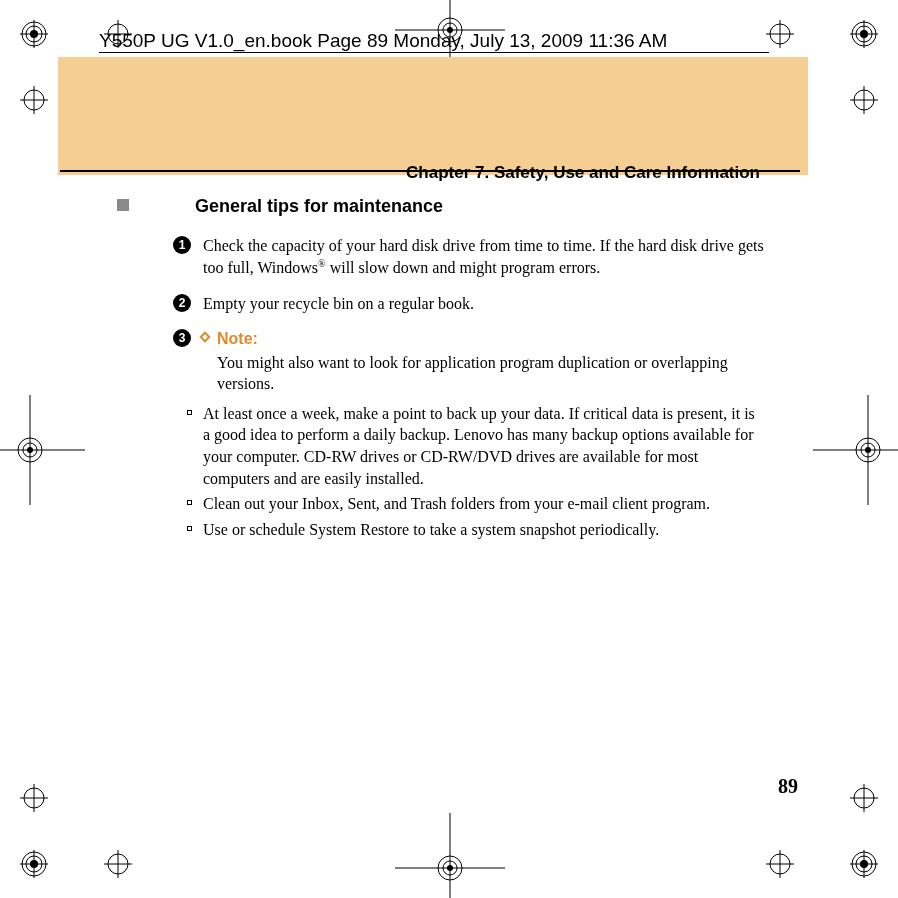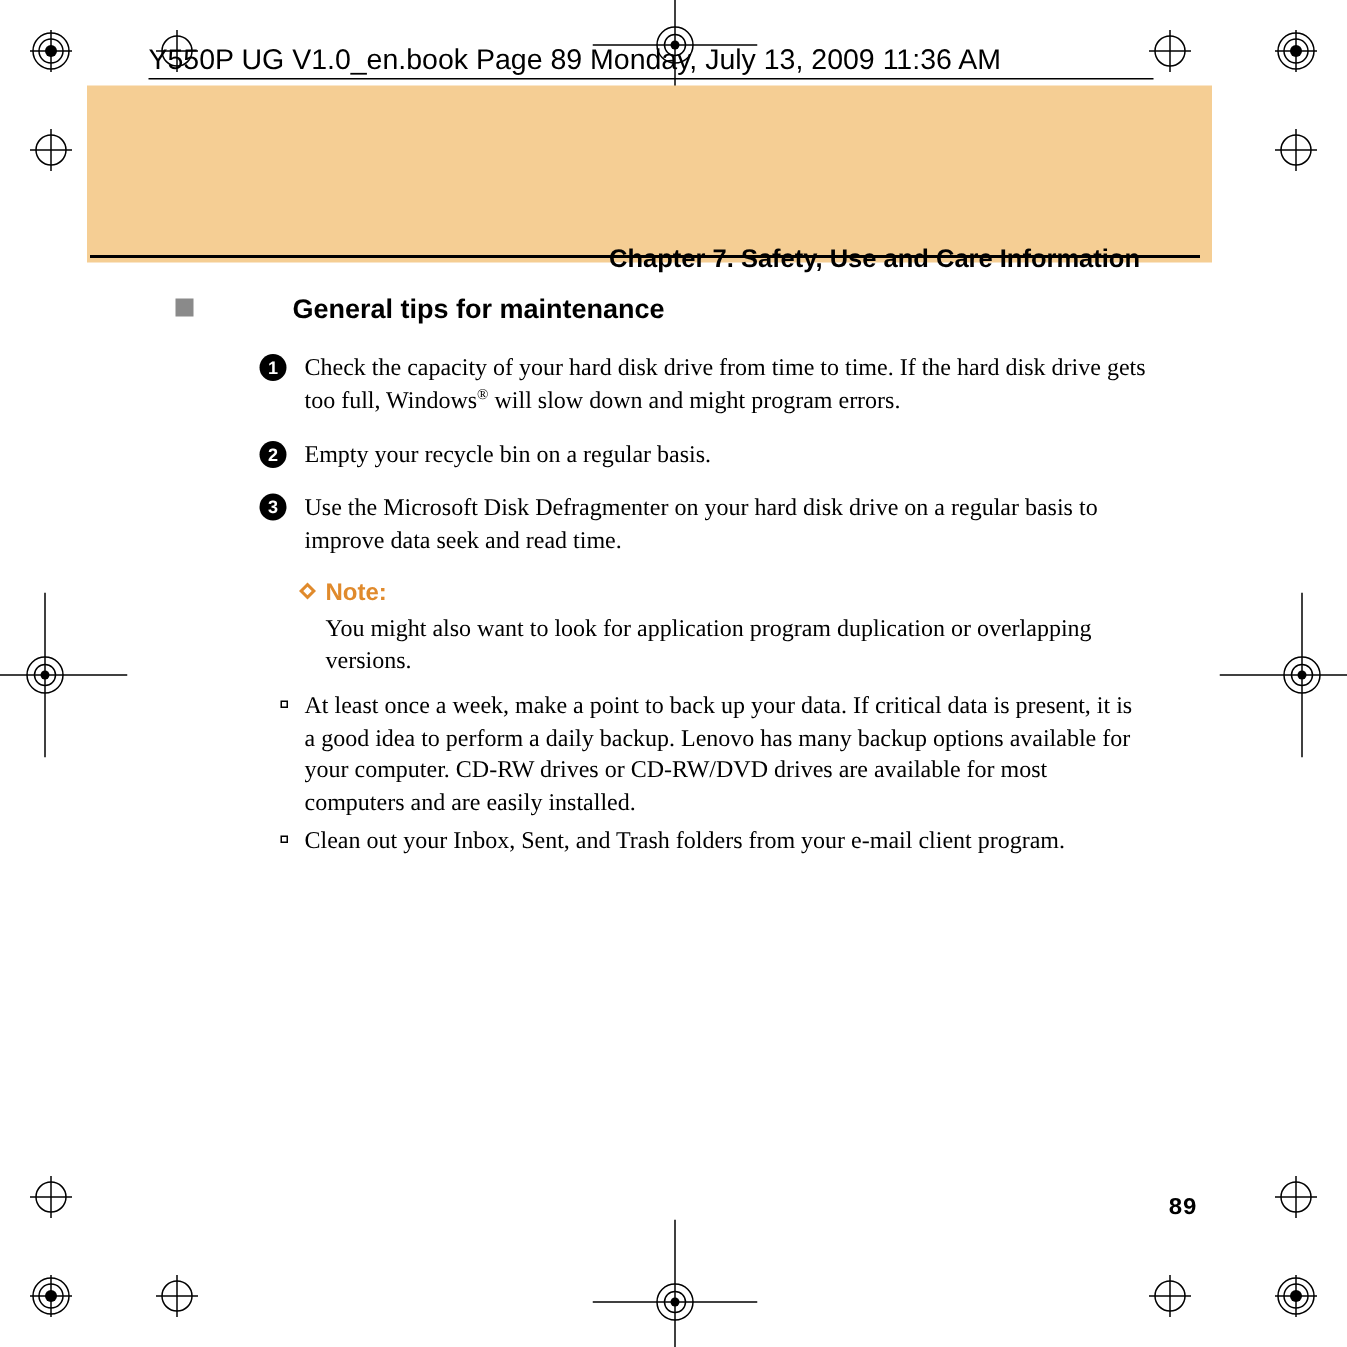--- a/index.html
+++ b/index.html
@@ -162,25 +162,25 @@
     position: absolute;
     left: -18px;
     top: 3px;
     width: 12px;
     height: 12px;
   }
   .note-diamond svg { width:12px; height:12px; display:block; }
 
   .page-num {
     position: absolute;
-    bottom: 84px;
+    bottom: 100px;
     right: 100px;
-    font-family: Liberation Mono, monospace;
-    font-weight: bold;
-    font-size: 16px;
+    font-family: Liberation Serif, serif;
+    font-weight: bold;
+    font-size: 20px;
   }
 
   
   .side-circ {
     position: absolute;
     width: 28px;
     height: 28px;
   }
   .side-circ svg { width:28px; height:28px; display:block;}
   .sc-tl { top: 86px; left: 20px; }
@@ -343,26 +343,25 @@
     <span class="txt">General tips for maintenance</span>
   </div>
 
   <div class="num-item">
     <span class="num-bullet">1</span>
     <span><span>Check the capacity of your hard disk drive from time to time. If the hard disk drive gets too full, Windows</span><sup>®</sup><span> will slow down and might program errors.</span></span>
   </div>
 
   <div class="num-item">
     <span class="num-bullet">2</span>
-    <span>Empty your recycle bin on a regular basis.</span>
+    <span>Empty your recycle bin on a regular book.</span>
   </div>
 
   <div class="num-item">
     <span class="num-bullet">3</span>
-    <span>Use the Microsoft Disk Defragmenter on your hard disk drive on a regular basis to improve data seek and read time.</span>
   </div>
 
 
   <div class="note-block">
     <div class="note-head">
       <span class="note-diamond">
           <svg viewBox="0 0 12 12">
             <rect x="2" y="2" width="8" height="8" transform="rotate(45 6 6)" fill="#e08a2c"></rect>
             <rect x="4" y="4" width="4" height="4" transform="rotate(45 6 6)" fill="#fff"></rect>
           </svg>
@@ -373,16 +372,20 @@
   </div>
 
   <div class="sq-item">
     <span class="sq-bullet"></span>
     <span>At least once a week, make a point to back up your data. If critical data is present, it is a good idea to perform a daily backup. Lenovo has many backup options available for your computer. CD-RW drives or CD-RW/DVD drives are available for most computers and are easily installed.</span>
   </div>
   <div class="sq-item">
     <span class="sq-bullet"></span>
     <span>Clean out your Inbox, Sent, and Trash folders from your e-mail client program.</span>
   </div>
+  <div class="sq-item">
+    <span class="sq-bullet"></span>
+    <span>Use or schedule System Restore to take a system snapshot periodically.</span>
+  </div>
 
 </div>
 
 <div class="page-num">89</div>
 
 </body></html>

